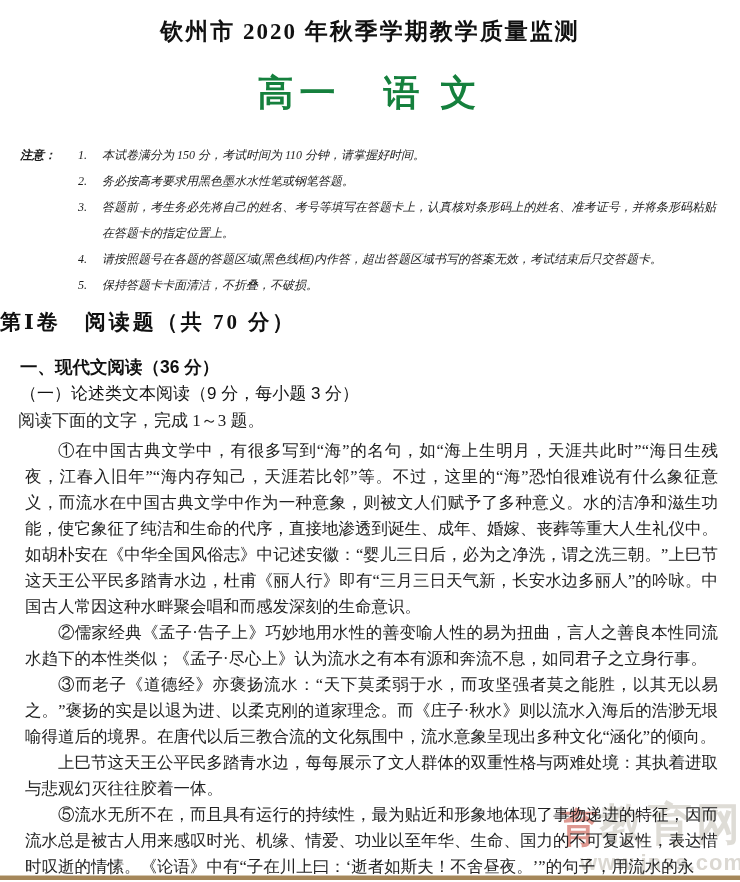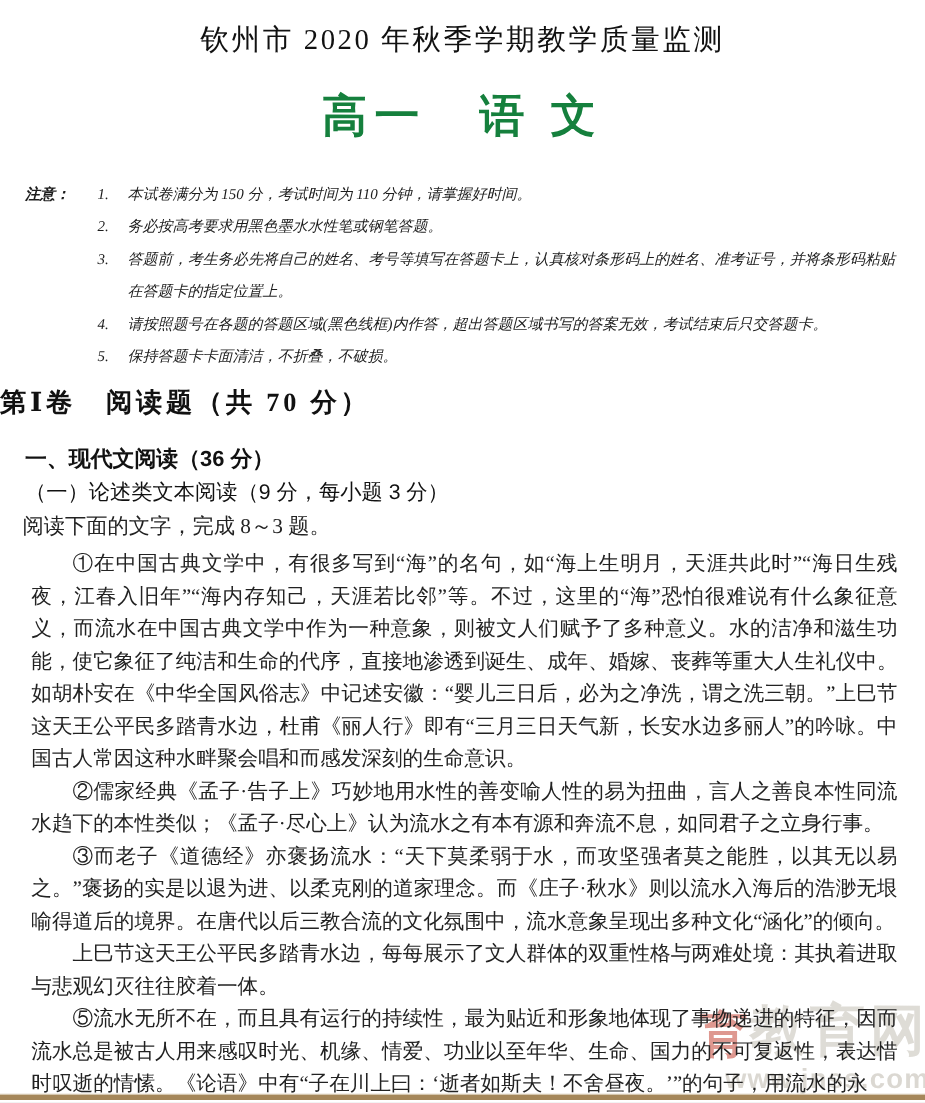--- a/index.html
+++ b/index.html
@@ -10,21 +10,21 @@
     background:linear-gradient(180deg,#ffffff 0%,#fefefdf 70%,#fbf8f2 100%);
     background-color:#ffffff;
     overflow:hidden;
     font-family:"Liberation Serif","DejaVu Serif",serif;
     color:#1c1c1c;
   }
   .exam-title{
     margin-top:16px;
     text-align:center;
     font-size:23px;
-    font-weight:normal;
+    font-weight:bold;
     letter-spacing:2px;
     color:#111;
   }
   .subject-title{
     margin-top:22px;
     text-align:center;
     font-size:36px;
     font-weight:bold;
     letter-spacing:6px;
     color:#15803d;
@@ -166,21 +166,21 @@
       </div>
     </div>
   </div>
 
   <div class="section-header">第Ⅰ卷　阅读题（共 70 分）</div>
 
   <div class="part-heading">一、现代文阅读（36 分）</div>
 
   <div class="sub-heading">（一）论述类文本阅读（9 分，每小题 3 分）</div>
 
-  <div class="reading-instruction">阅读下面的文字，完成 8～3 题。</div>
+  <div class="reading-instruction">阅读下面的文字，完成 1～3 题。</div>
 
   <div class="passage">
     <p>①在中国古典文学中，有很多写到“海”的名句，如“海上生明月，天涯共此时”“海日生残夜，江春入旧年”“海内存知己，天涯若比邻”等。不过，这里的“海”恐怕很难说有什么象征意义，而流水在中国古典文学中作为一种意象，则被文人们赋予了多种意义。水的洁净和滋生功能，使它象征了纯洁和生命的代序，直接地渗透到诞生、成年、婚嫁、丧葬等重大人生礼仪中。如胡朴安在《中华全国风俗志》中记述安徽：“婴儿三日后，必为之净洗，谓之洗三朝。”上巳节这天王公平民多踏青水边，杜甫《丽人行》即有“三月三日天气新，长安水边多丽人”的吟咏。中国古人常因这种水畔聚会唱和而感发深刻的生命意识。</p>
     <p>②儒家经典《孟子·告子上》巧妙地用水性的善变喻人性的易为扭曲，言人之善良本性同流水趋下的本性类似；《孟子·尽心上》认为流水之有本有源和奔流不息，如同君子之立身行事。</p>
     <p>③而老子《道德经》亦褒扬流水：“天下莫柔弱于水，而攻坚强者莫之能胜，以其无以易之。”褒扬的实是以退为进、以柔克刚的道家理念。而《庄子·秋水》则以流水入海后的浩渺无垠喻得道后的境界。在唐代以后三教合流的文化氛围中，流水意象呈现出多种文化“涵化”的倾向。</p>
     <p>上巳节这天王公平民多踏青水边，每每展示了文人群体的双重性格与两难处境：其执着进取与悲观幻灭往往胶着一体。</p>
     <p>⑤流水无所不在，而且具有运行的持续性，最为贴近和形象地体现了事物递进的特征，因而流水总是被古人用来感叹时光、机缘、情爱、功业以至年华、生命、国力的不可复返性，表达惜时叹逝的情愫。《论语》中有“子在川上曰：‘逝者如斯夫！不舍昼夜。’”的句子，用流水的永</p>
   </div>
 
   <div class="watermark">

